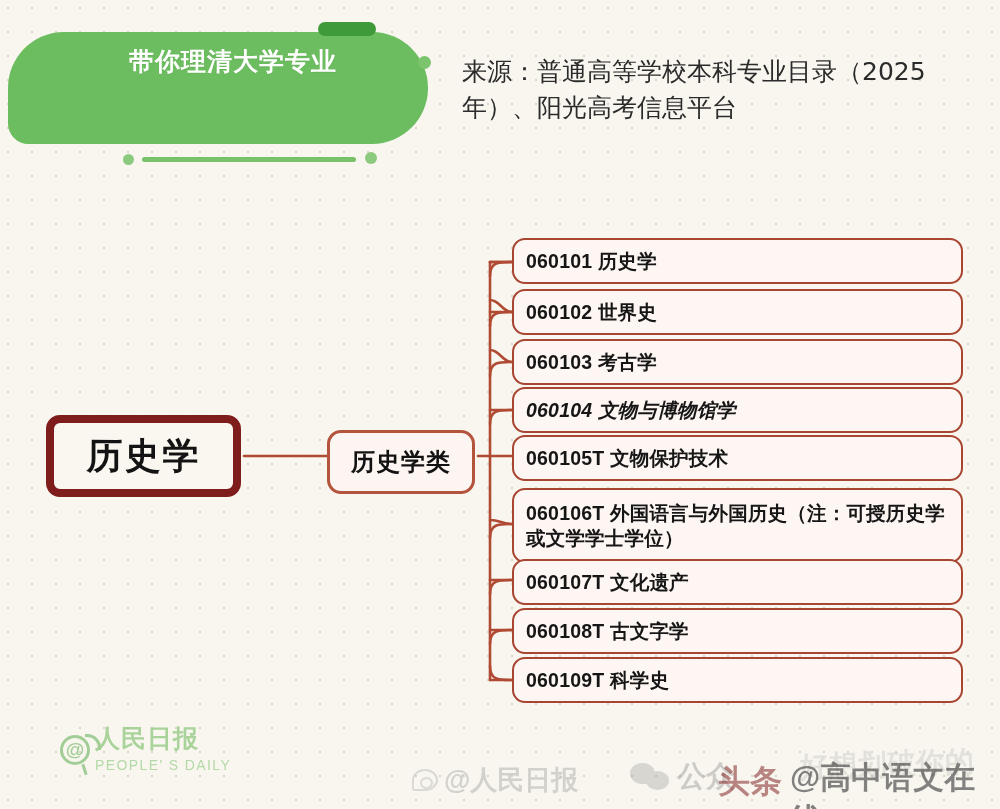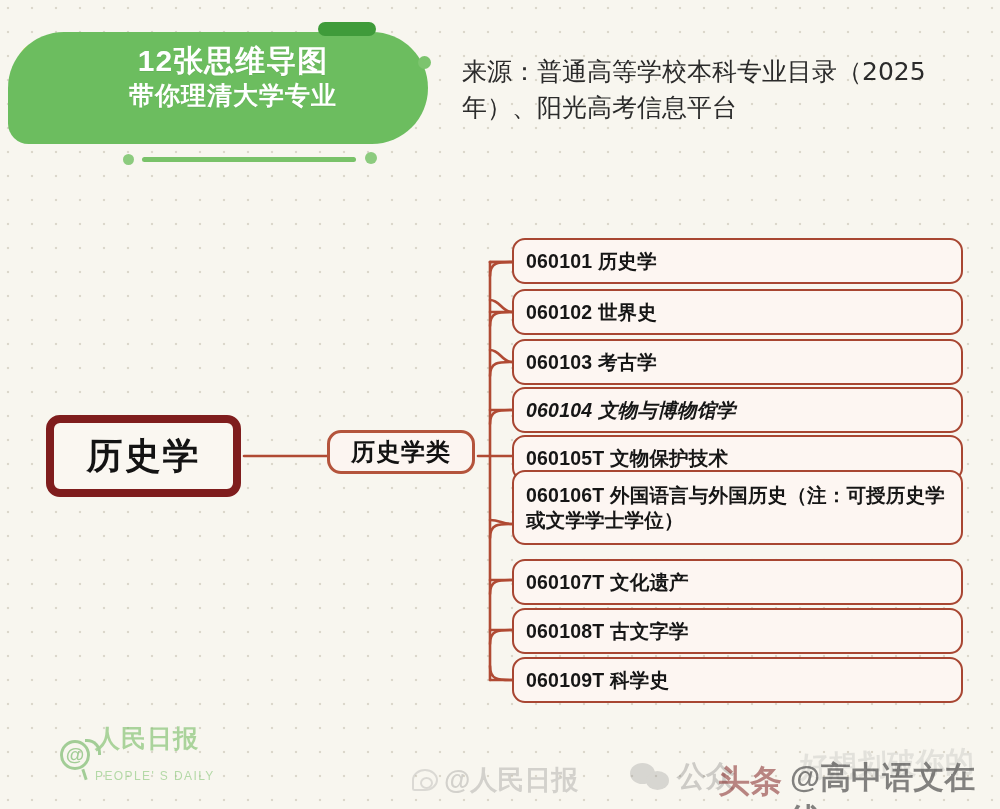--- a/index.html
+++ b/index.html
@@ -151,21 +151,21 @@
   }
   #root-node .node-label {
     font-size: 36px;
     font-weight: bold;
     color: #131313;
     letter-spacing: 2px;
   }
 
   #category-node {
     left: 327px; top: 430px;
-    width: 148px; height: 44px;
+    width: 148px; height: 64px;
     border: 3px solid #b4543c;
     border-radius: 14px;
     justify-content: center;
     background: #fcf5f1;
   }
   #category-node .node-label {
     font-size: 24px;
     font-weight: bold;
     color: #121212;
     letter-spacing: 1px;
@@ -226,22 +226,22 @@
     border-top: 3px solid #6fb561;
     border-radius: 0 14px 0 0;
   }
   #pd-text { display: flex; flex-direction: column; }
   #pd-cn {
     font-size: 25px; font-weight: bold;
     color: #7bbf69; letter-spacing: 1px;
     line-height: 1;
   }
   #pd-en {
-    font-size: 12px; letter-spacing: 1.4px;
-    color: #8cc87c; margin-top: 18px;
+    font-size: 14px; letter-spacing: 1.4px;
+    color: #8cc87c; margin-top: 6px;
   }
 
   .wm { position: absolute; opacity: 0.30; color: #6b6b6b; font-weight: bold; }
 
   #wm-weibo {
     left: 412px; top: 762px;
     font-size: 27px;
     display: flex; align-items: center;
     opacity: 0.26;
   }
@@ -307,21 +307,20 @@
 
 <div id="header-band">
   <div class="deco" id="deco-yellow-circle"></div>
   <div class="deco" id="deco-green-square"></div>
   <div class="deco" id="deco-green-circle"></div>
 
   <div id="badge-notch"></div>
   <div id="badge-pill"></div>
 
   <div id="badge-text">
-    <span id="badge-line1">12张思维导图</span>
     <span id="badge-line2">带你理清大学专业</span>
   </div>
 
   <div class="deco" id="deco-top-bar"></div>
   <div class="deco" id="deco-dot-right"></div>
   <div class="deco" id="deco-dot-left-low"></div>
   <div class="deco" id="deco-underline"></div>
   <div class="deco" id="deco-dot-right-low"></div>
 </div>
 
@@ -380,21 +379,21 @@
   </div>
   <div class="node leaf-node" style="top:339px;height:46px;">
     <span class="node-label">060103 考古学</span>
   </div>
   <div class="node leaf-node" style="top:387px;height:46px;font-style:italic;">
     <span class="node-label">060104 文物与博物馆学</span>
   </div>
   <div class="node leaf-node" style="top:435px;height:46px;">
     <span class="node-label">060105T 文物保护技术</span>
   </div>
-  <div class="node leaf-node" style="top:470px;height:75px;">
+  <div class="node leaf-node" style="top:488px;height:75px;">
     <span class="node-label">060106T 外国语言与外国历史（注：可授历史学或文学学士学位）</span>
   </div>
   <div class="node leaf-node" style="top:559px;height:46px;">
     <span class="node-label">060107T 文化遗产</span>
   </div>
   <div class="node leaf-node" style="top:608px;height:46px;">
     <span class="node-label">060108T 古文字学</span>
   </div>
   <div class="node leaf-node" style="top:657px;height:46px;">
     <span class="node-label">060109T 科学史</span>

